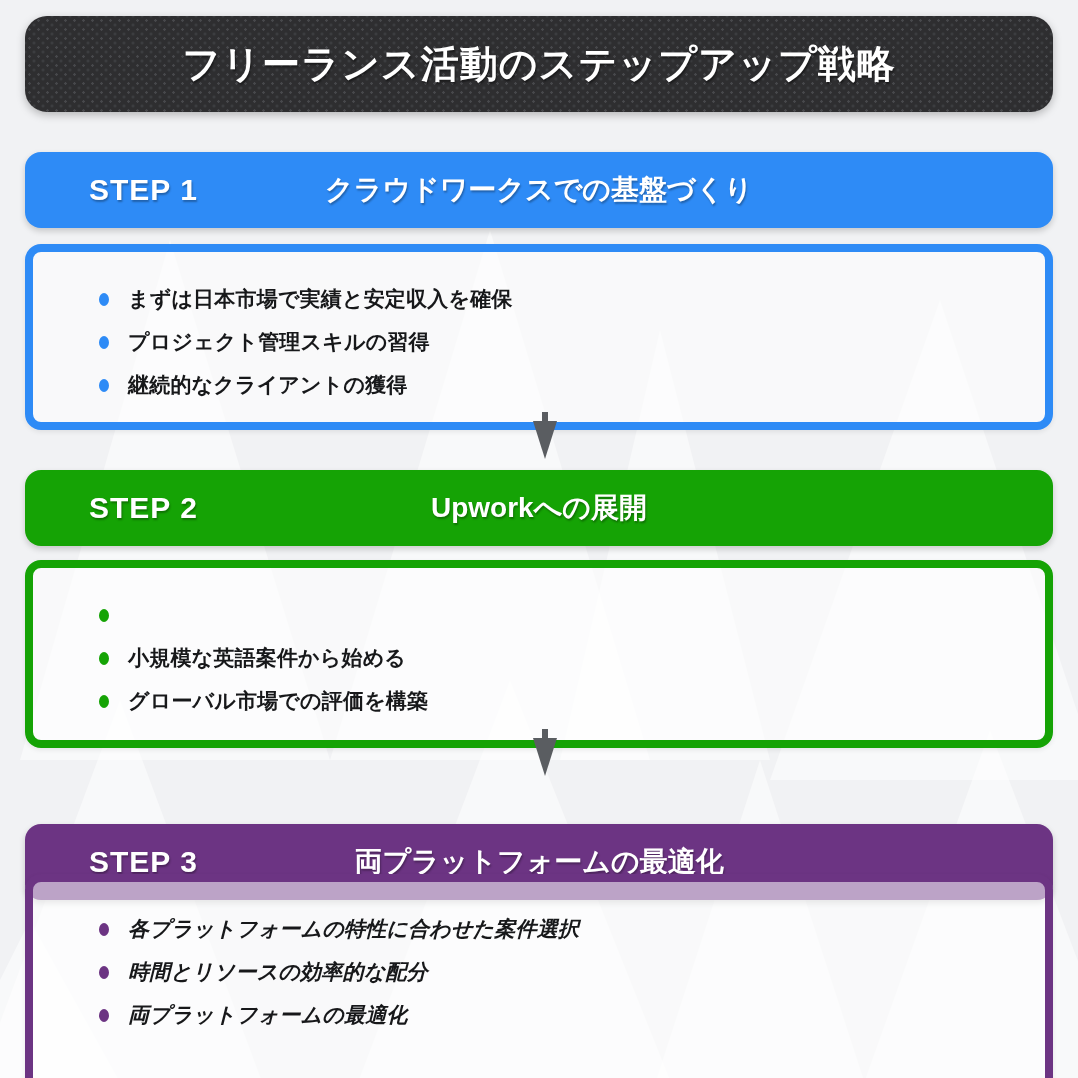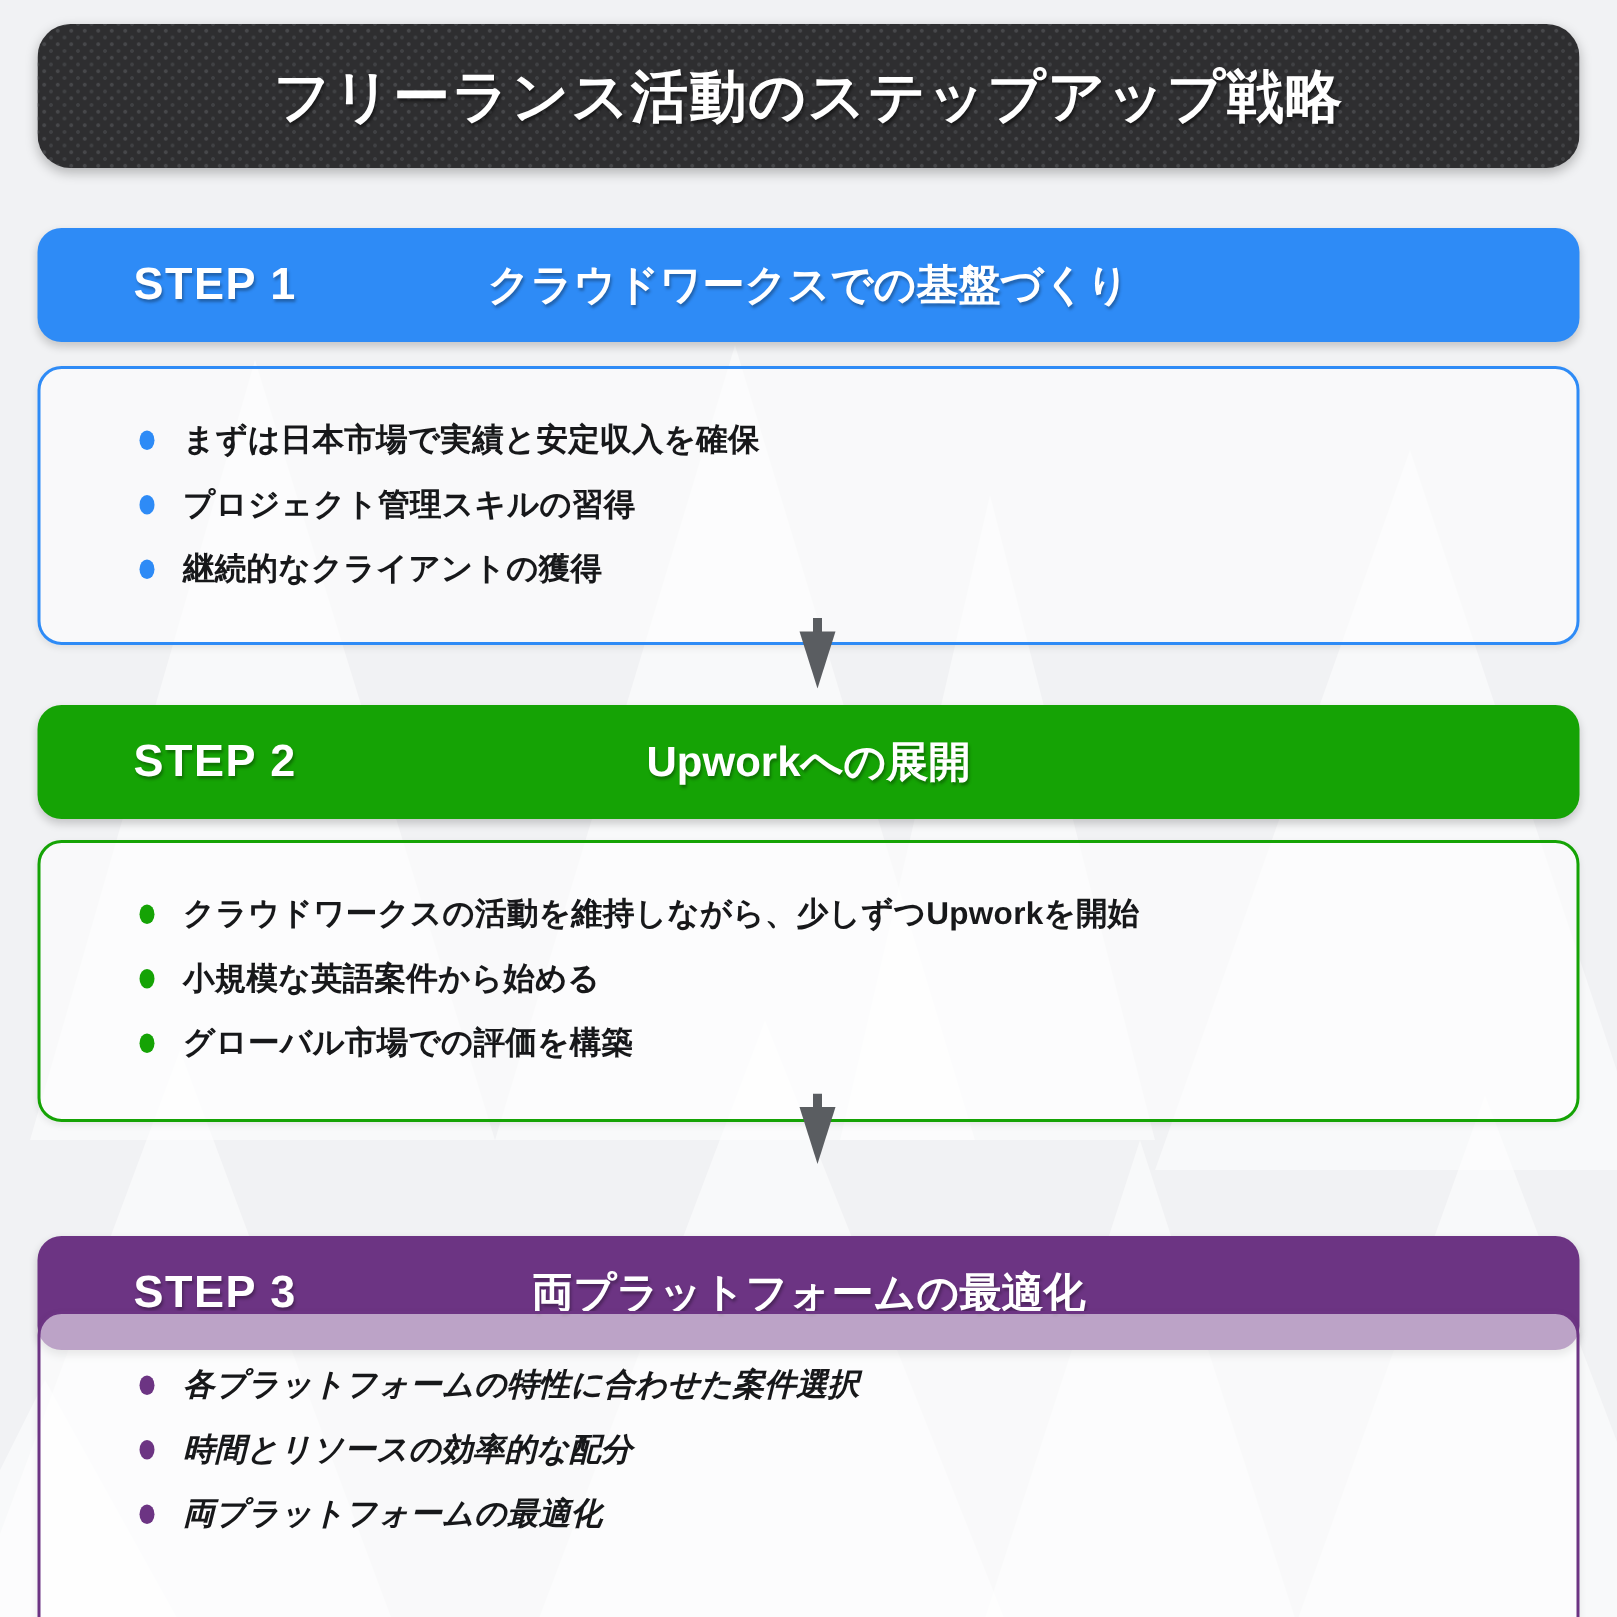--- a/index.html
+++ b/index.html
@@ -51,21 +51,21 @@
     position:absolute;inset:0;
     display:flex;align-items:center;justify-content:center;
     color:#fff;font-size:28px;font-weight:700;
     text-shadow:1px 2px 2px rgba(0,0,0,.3);
   }
 
   
   .step-body{
     position:absolute;left:25px;width:1028px;height:186px;
     background:rgba(255,255,255,.55);
-    border-radius:16px;border:2px solid #0c4a6e;
+    border-radius:16px;border:8px solid #0c4a6e;
     box-sizing:border-box;
     box-shadow:0 2px 5px rgba(0,0,0,.08);
     padding:34px 0 12px 66px;
   }
   .bullet-row{
     display:flex;align-items:center;margin-bottom:17px;height:26px;
   }
   .bullet-dot{
     width:10px;height:13px;border-radius:50%;
     margin-right:19px;flex:0 0 auto;
@@ -140,21 +140,20 @@
       <polygon points="1,9 25,9 13,47" fill="#5a5d61"></polygon>
     </svg>
 
     <div id="header-2" class="step-header s2">
       <span class="step-label">STEP 2</span>
       <span class="step-title">Upworkへの展開</span>
     </div>
     <div id="body-2" class="step-body s2">
       <div class="bullet-row">
         <span class="bullet-dot"></span>
-        <span class="bullet-text">クラウドワークスの活動を維持しながら、少しずつUpworkを開始</span>
       </div>
       <div class="bullet-row">
         <span class="bullet-dot"></span>
         <span class="bullet-text">小規模な英語案件から始める</span>
       </div>
       <div class="bullet-row">
         <span class="bullet-dot"></span>
         <span class="bullet-text">グローバル市場での評価を構築</span>
       </div>
     </div>

